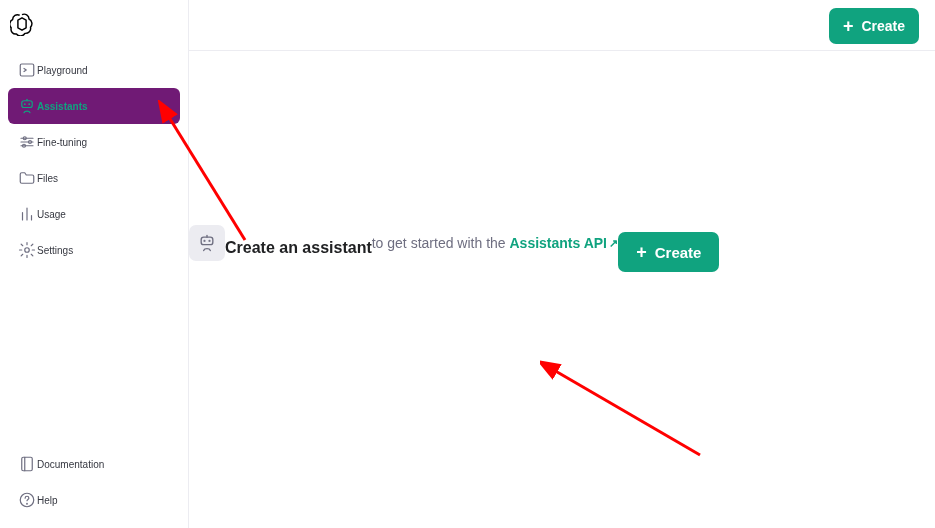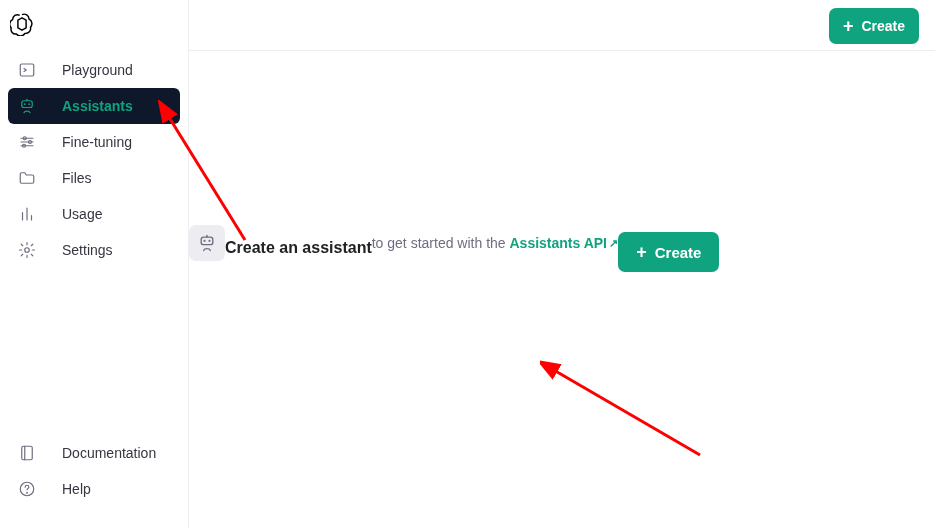--- a/index.html
+++ b/index.html
@@ -10,32 +10,32 @@
     position:absolute; left:0; top:0; width:189px; height:528px; background:#fff;
     border-right:1px solid #ececf1;
   }
   .logo-wrap {
     padding:12px 12px 8px 10px;
   }
   .nav {
     padding:4px 8px;
   }
   .nav-item {
-    display:flex; align-items:center; gap:26px;
+    display:flex; align-items:center; gap:1px;
     height:36px; padding:0 10px; border-radius:6px;
-    font-size:14px; color:#353740; cursor:pointer;
+    font-size:10px; color:#353740; cursor:pointer;
   }
   .nav-item svg { flex: 0 0 18px; }
   .nav-item.active {
-    background:#0f172a; color:#10a37f; font-weight:600;
+    background:#701a75; color:#10a37f; font-weight:600;
   }
   .nav-item.active .ic-stroke { stroke:#10a37f; }
   .ic-stroke { stroke:#6e6e80; stroke-width:1.6; fill:none; stroke-linecap:round; stroke-linejoin:round; }
   .sidebar-bottom {
-    position:absolute; left:0; right:0; bottom:0; padding:4px 8px 21px;
+    position:absolute; left:0; right:0; bottom:0; padding:4px 8px 10px;
   }
   
   .main {
     position:absolute; left:189px; top:0; right:0; bottom:0; background:#fff;
   }
   .topbar {
     height:51px; border-bottom:1px solid #ececf1; position:relative;
   }
   .btn {
     display:inline-flex; align-items:center; gap:8px;

